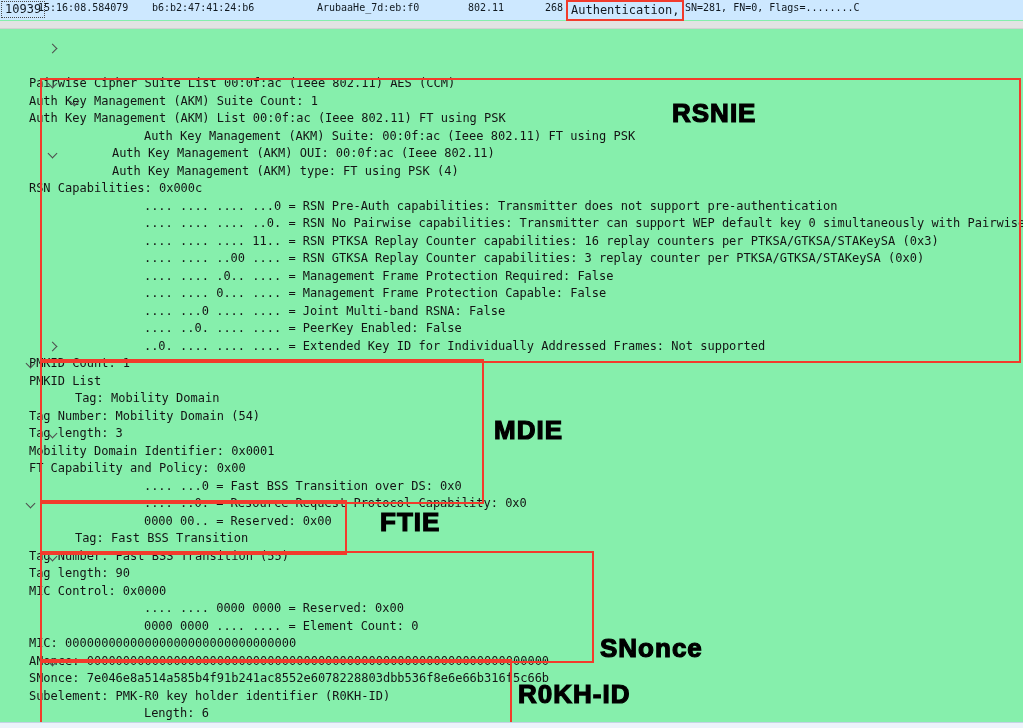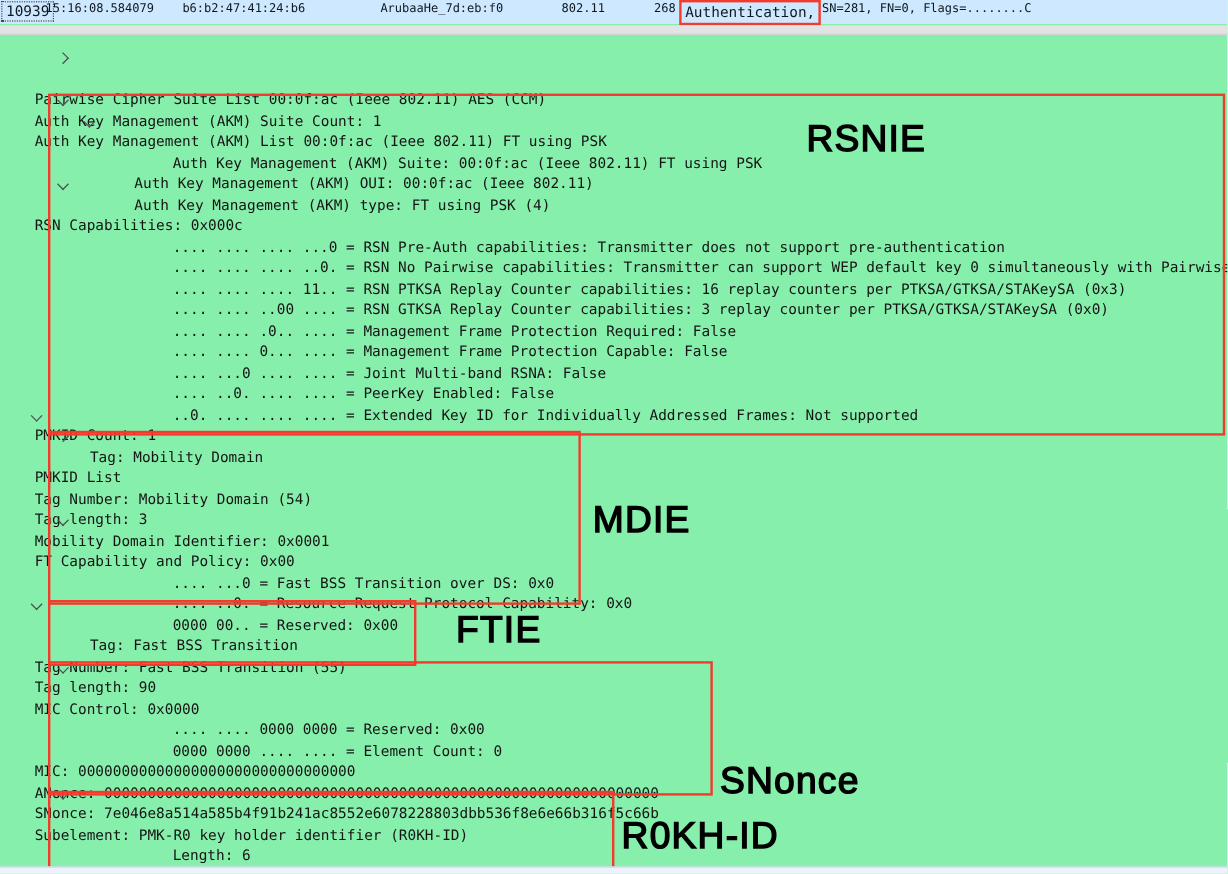--- a/index.html
+++ b/index.html
@@ -28,22 +28,22 @@
   .trow.i0{padding-left:46px}
   .trow.i1{}
   .trow.i2{padding-left:115px}
   .trow.i3{padding-left:83px}
   .chev{position:absolute;top:5px;width:6px;height:6px;border:solid #4d4d4d;border-width:0 1.6px 1.6px 0;}
   .chev.down{transform:rotate(45deg);}
   .chev.right{transform:rotate(-45deg);}
   
   .ann-box{position:absolute;border:2px solid var(--red);pointer-events:none;background:transparent;}
   .ann-label{
-    position:absolute;font-family:"Liberation Sans",sans-serif;font-weight:normal;
-    font-size:31px;color:#000;-webkit-text-stroke:1.2px #000;letter-spacing:1px;white-space:pre;text-align:right;
+    position:absolute;font-family:"Liberation Sans",sans-serif;font-weight:bold;
+    font-size:26px;color:#000;-webkit-text-stroke:1.2px #000;letter-spacing:1px;white-space:pre;text-align:right;
   }
 </style>
 </head>
 <body>
 
 <div class="screen">
 
   <div class="packet-row">
     <span class="no-box">10939</span>
     <span class="col" style="left:38px">15:16:08.584079</span>
@@ -136,28 +136,28 @@
   <div class="trow i2">
     
     <span class="txt">..0. .... .... .... = Extended Key ID for Individually Addressed Frames: Not supported</span>
   </div>
 
   <div class="trow i1">
     
     <span class="txt">PMKID Count: 1</span>
   </div>
 
+  <div class="trow i1">
+    <span class="chev right" style="left: 49px;"></span>
+    <span class="txt">PMKID List</span>
+  </div>
+
   <div class="trow i0">
     <span class="chev down" style="left: 27px;"></span>
     <span class="txt">Tag: Mobility Domain</span>
-  </div>
-
-  <div class="trow i1">
-    <span class="chev right" style="left: 49px;"></span>
-    <span class="txt">PMKID List</span>
   </div>
 
   <div class="trow i1">
     
     <span class="txt">Tag Number: Mobility Domain (54)</span>
   </div>
 
   <div class="trow i1">
     
     <span class="txt">Tag length: 3</span>

